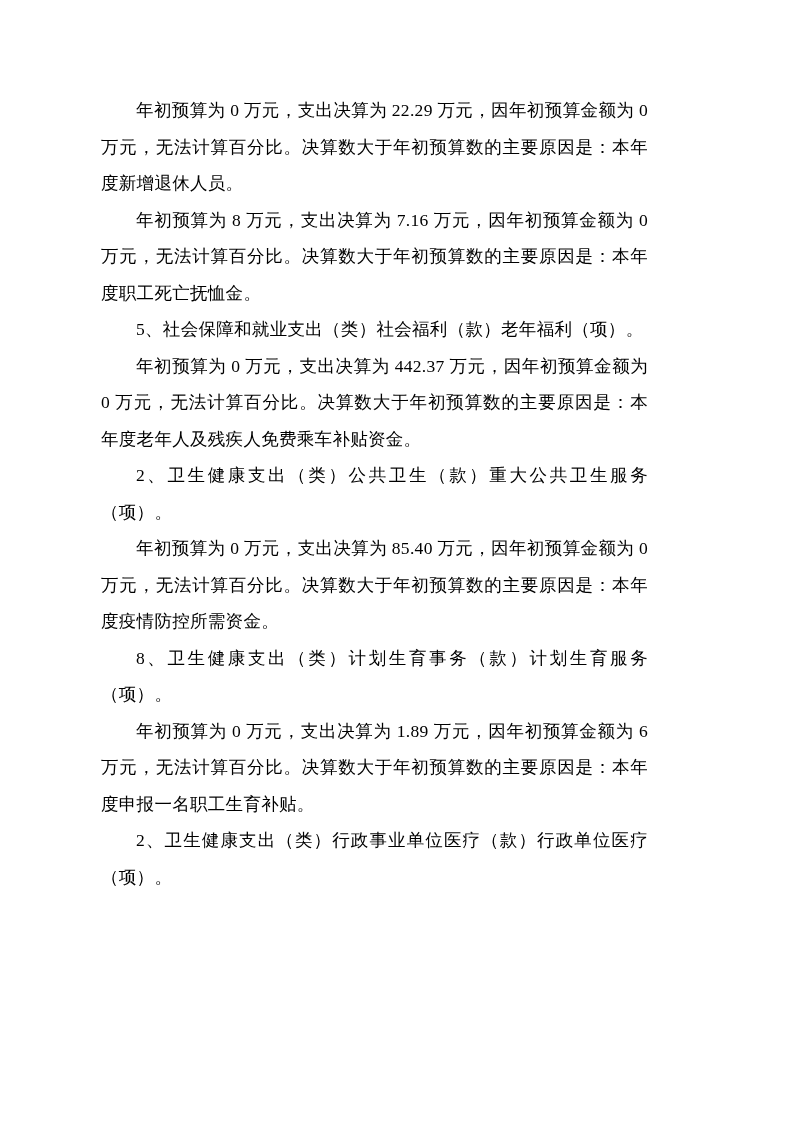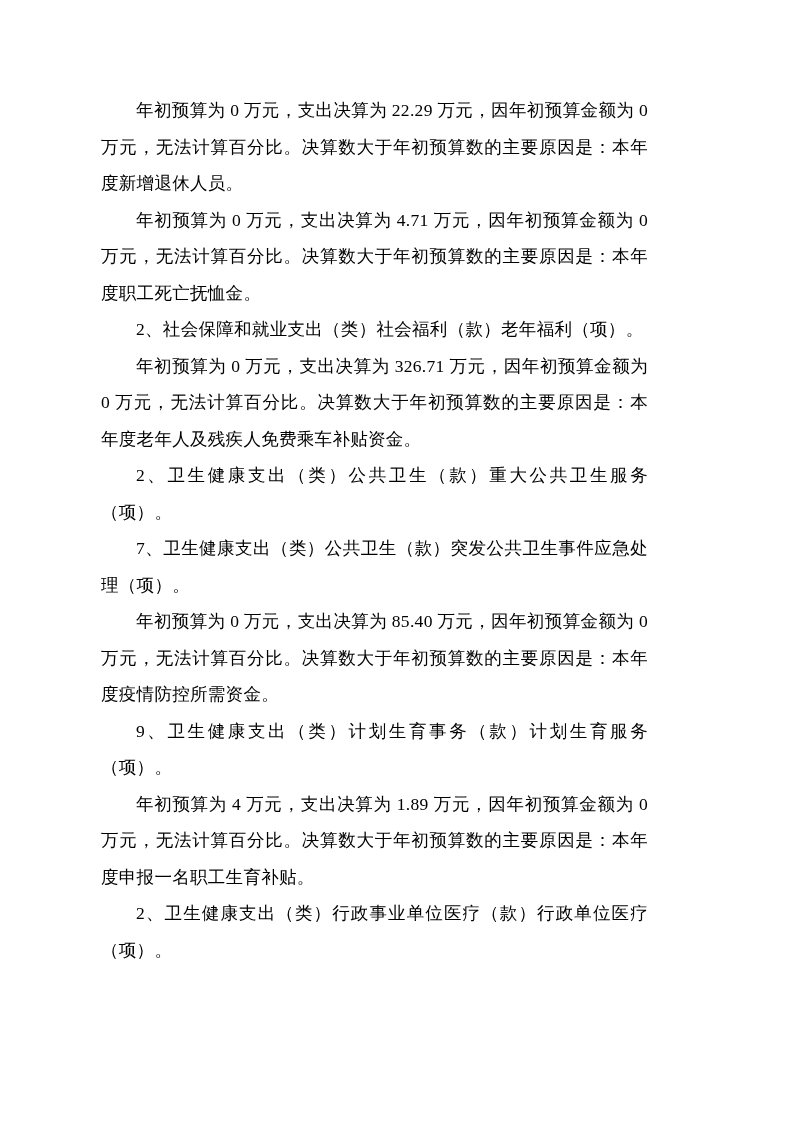--- a/index.html
+++ b/index.html
@@ -28,23 +28,22 @@
     word-break: break-all;
     letter-spacing: 0.3px;
   }
 </style>
 </head>
 <body>
 
 <div class="page">
   <div class="doc-body">
     <p>年初预算为 0 万元，支出决算为 22.29 万元，因年初预算金额为 0 万元，无法计算百分比。决算数大于年初预算数的主要原因是：本年度新增退休人员。</p>
-    <p>年初预算为 0 万元，支出决算为 4.71 万元，因年初预算金额为 0 万元，无法计算百分比。决算数大于年初预算数的主要原因是：本年度职工死亡抚恤金。</p>
-    <p>2、社会保障和就业支出（类）社会福利（款）老年福利（项）。</p>
-    <p>年初预算为 0 万元，支出决算为 326.71 万元，因年初预算金额为 0 万元，无法计算百分比。决算数大于年初预算数的主要原因是：本年度老年人及残疾人免费乘车补贴资金。</p>
+    <p>年初预算为 8 万元，支出决算为 7.16 万元，因年初预算金额为 0 万元，无法计算百分比。决算数大于年初预算数的主要原因是：本年度职工死亡抚恤金。</p>
+    <p>5、社会保障和就业支出（类）社会福利（款）老年福利（项）。</p>
+    <p>年初预算为 0 万元，支出决算为 442.37 万元，因年初预算金额为 0 万元，无法计算百分比。决算数大于年初预算数的主要原因是：本年度老年人及残疾人免费乘车补贴资金。</p>
     <p>2、卫生健康支出（类）公共卫生（款）重大公共卫生服务（项）。</p>
-    <p>7、卫生健康支出（类）公共卫生（款）突发公共卫生事件应急处理（项）。</p>
     <p>年初预算为 0 万元，支出决算为 85.40 万元，因年初预算金额为 0 万元，无法计算百分比。决算数大于年初预算数的主要原因是：本年度疫情防控所需资金。</p>
-    <p>9、卫生健康支出（类）计划生育事务（款）计划生育服务（项）。</p>
-    <p>年初预算为 4 万元，支出决算为 1.89 万元，因年初预算金额为 0 万元，无法计算百分比。决算数大于年初预算数的主要原因是：本年度申报一名职工生育补贴。</p>
+    <p>8、卫生健康支出（类）计划生育事务（款）计划生育服务（项）。</p>
+    <p>年初预算为 0 万元，支出决算为 1.89 万元，因年初预算金额为 6 万元，无法计算百分比。决算数大于年初预算数的主要原因是：本年度申报一名职工生育补贴。</p>
     <p>2、卫生健康支出（类）行政事业单位医疗（款）行政单位医疗（项）。</p>
   </div>
 </div>
 
 </body></html>

